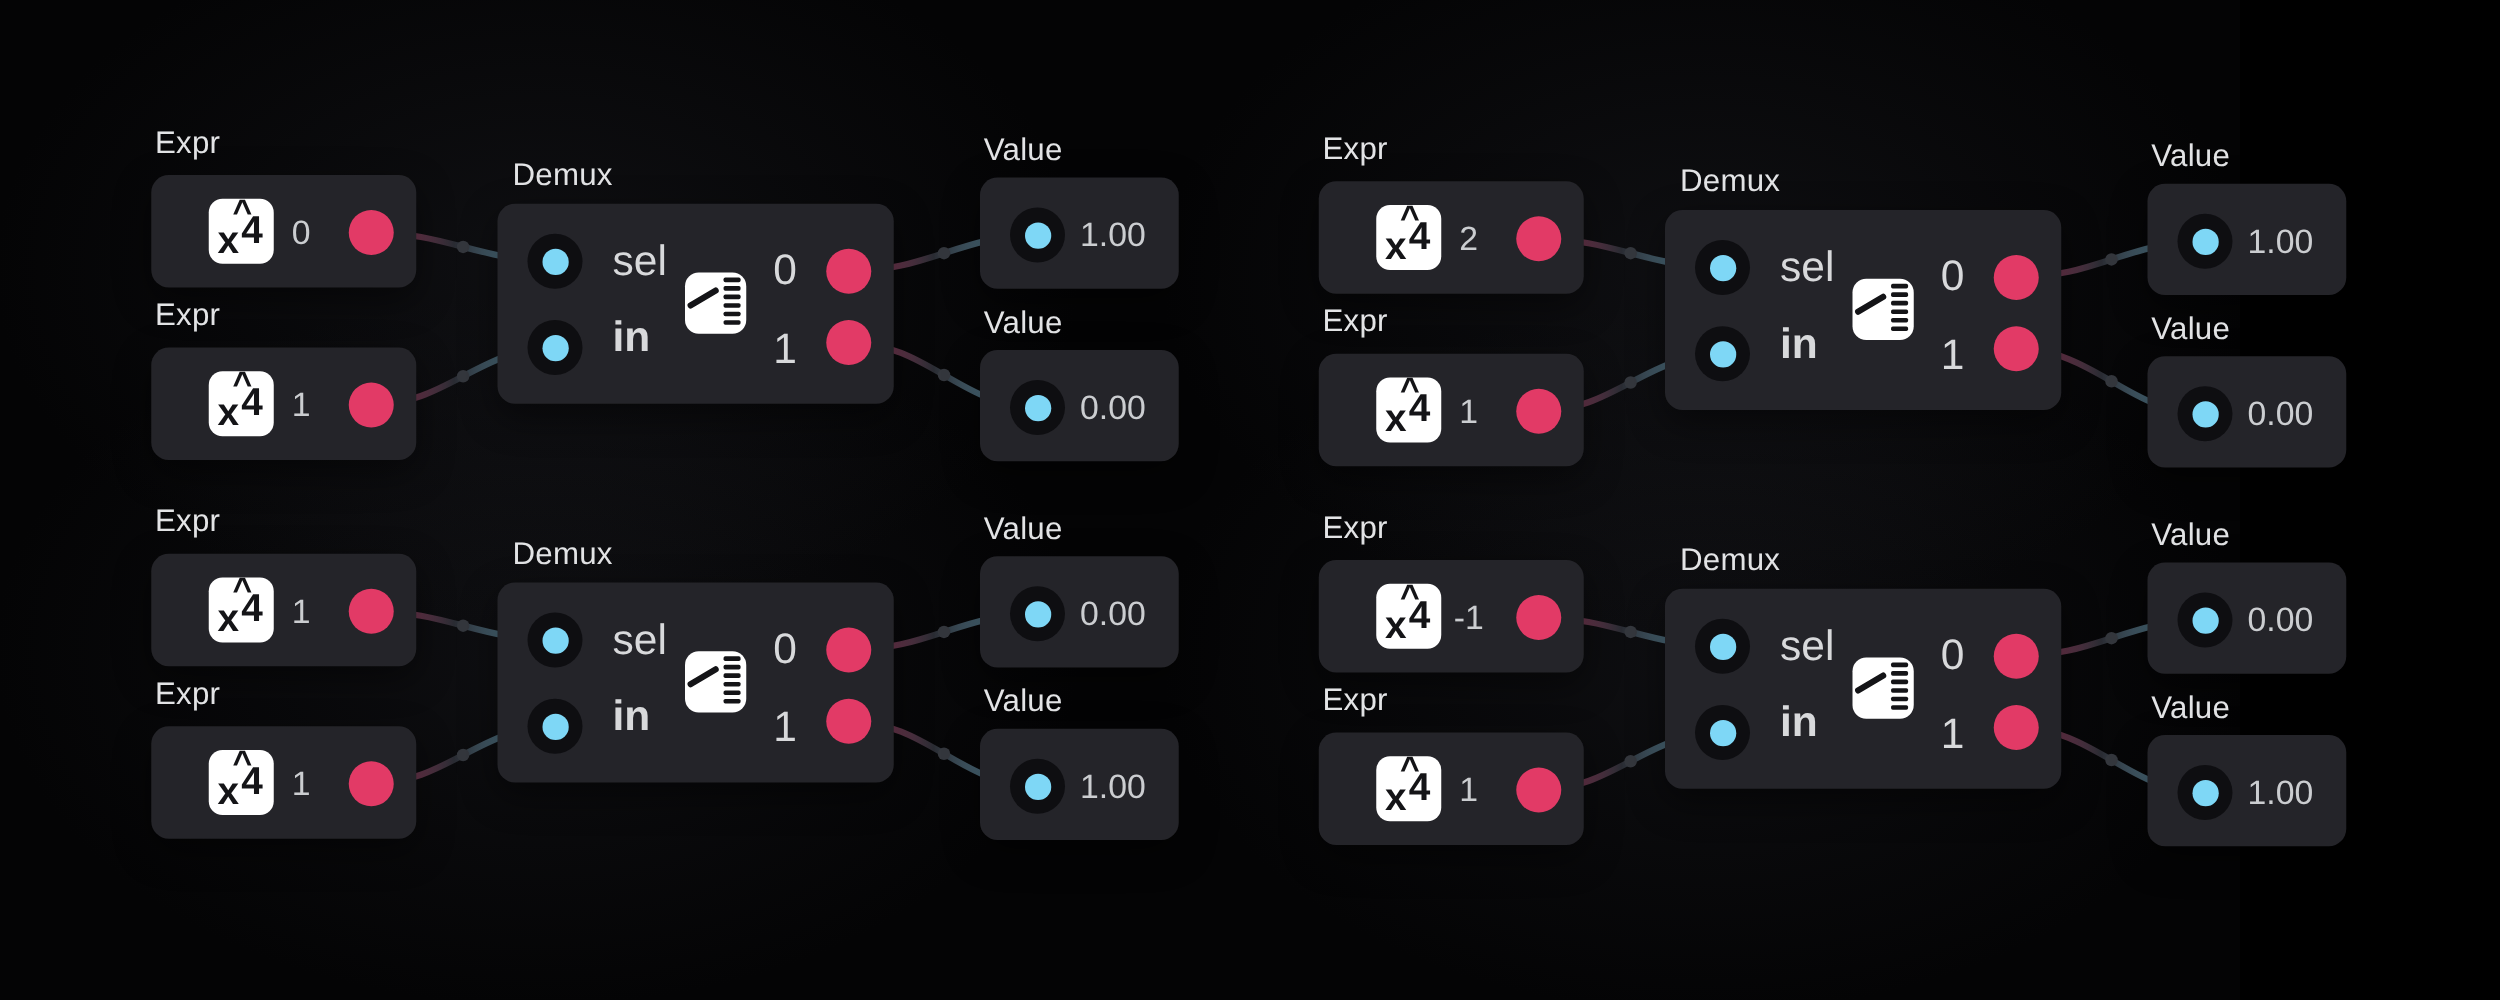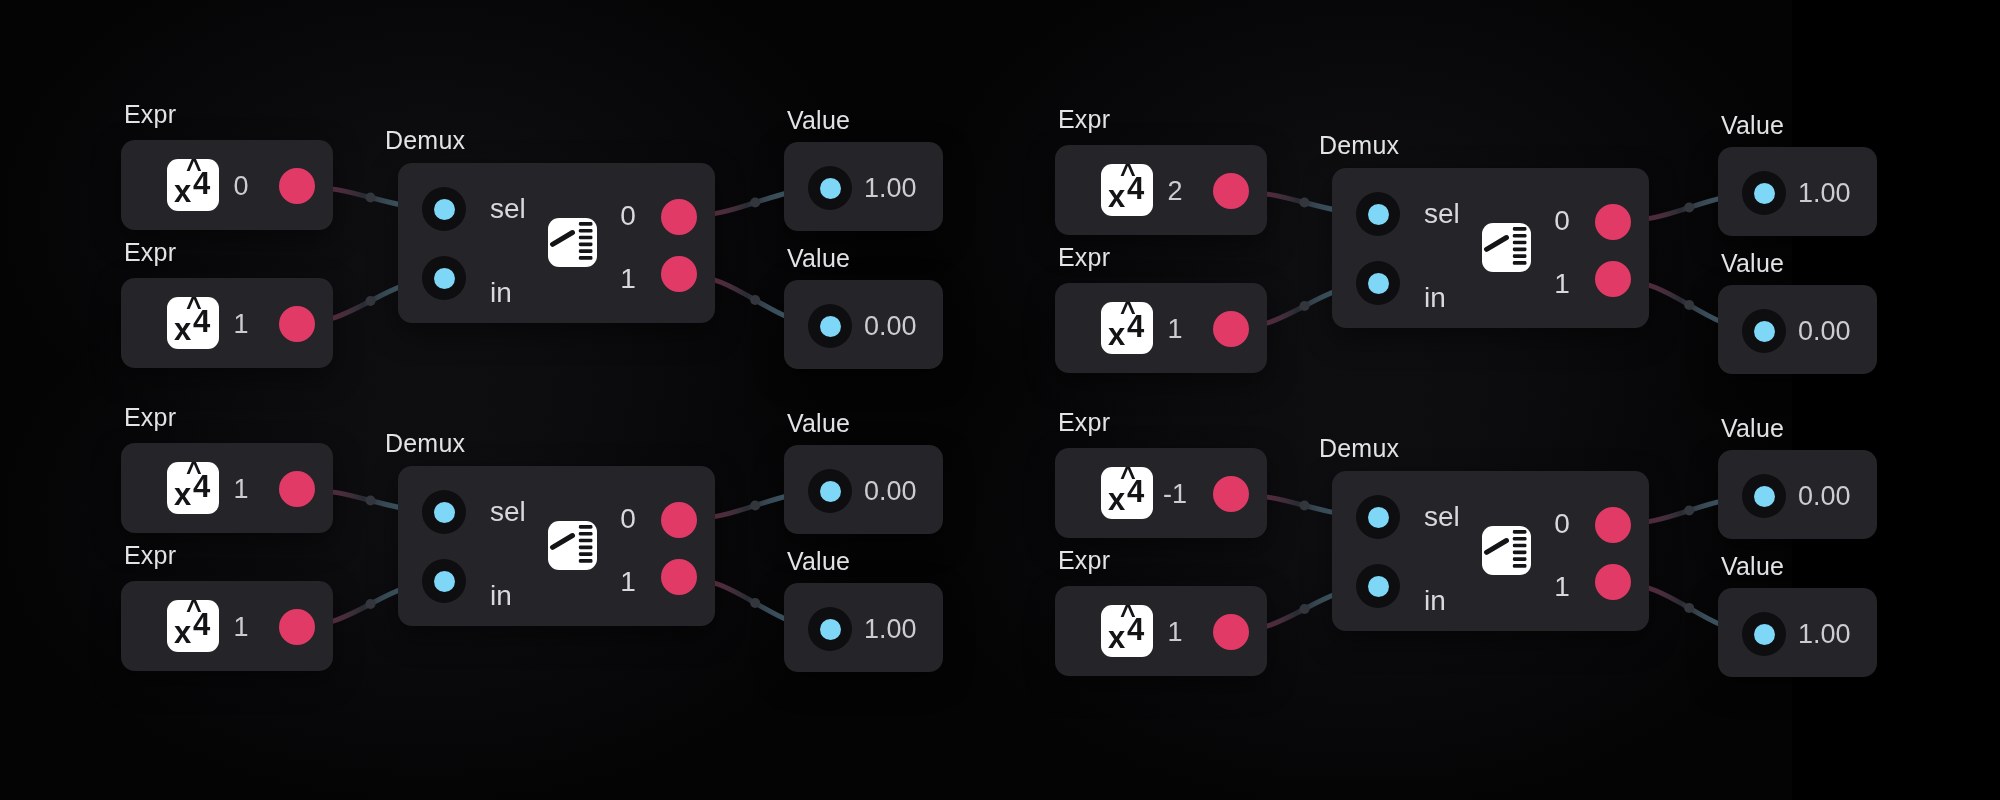--- a/index.html
+++ b/index.html
@@ -42,21 +42,21 @@
   .node{
     position:absolute;background:var(--node-background);
     border-radius:14px;box-shadow:0 10px 30px rgba(0,0,0,.45);
   }
   .node-title{
     position:absolute;color:var(--node-title-text);
     font-size:25px;line-height:26px;letter-spacing:.2px;white-space:nowrap;
   }
   .t-expr-top{left:3px;top:1px;}
   .t-expr-bottom{left:3px;top:139px;}
-  .t-demux{left:264px;top:27px;}
+  .t-demux{left:289px;top:27px;}
   .t-value-top{left:666px;top:7px;}
   .t-value-bottom{left:666px;top:145px;}
 
   .n-expr-top{left:0;top:40px;width:212px;height:90px;}
   .n-expr-bottom{left:0;top:178px;width:212px;height:90px;}
   .n-demux{left:277px;top:63px;width:317px;height:160px;}
   .n-value-top{left:663px;top:42px;width:159px;height:89px;}
   .n-value-bottom{left:663px;top:180px;width:159px;height:89px;}
 
   .icon-box{
@@ -81,24 +81,24 @@
     position:absolute;width:44px;height:44px;border-radius:50%;
     background:var(--port-well);display:flex;align-items:center;justify-content:center;
   }
   .well .dot{width:21px;height:21px;border-radius:50%;background:var(--port-input-blue);}
   .w-sel{left:24px;top:24px;}
   .w-in{left:24px;top:93px;}
   .w-value{left:24px;top:24px;}
 
   .plabel{
     position:absolute;color:var(--port-label-text);
-    font-size:28px;line-height:32px;white-space:nowrap;
+    font-size:34px;line-height:32px;white-space:nowrap;
   }
   .pl-sel{left:92px;top:30px;}
-  .pl-in{left:92px;top:114px;}
+  .pl-in{left:92px;top:91px;font-weight:bold;}
   .pl-out0{left:206px;top:37px;width:48px;text-align:center;}
   .pl-out1{left:206px;top:100px;width:48px;text-align:center;}
   .demux-out0{left:263px;top:36px;}
   .demux-out1{left:263px;top:93px;}
 
   .demux-icon{left:150px;top:55px;width:49px;height:49px;}
   .demux-icon svg{display:block;width:100%;height:100%;}
 
   .value-readout{
     position:absolute;left:80px;top:30px;font-size:27px;line-height:32px;

